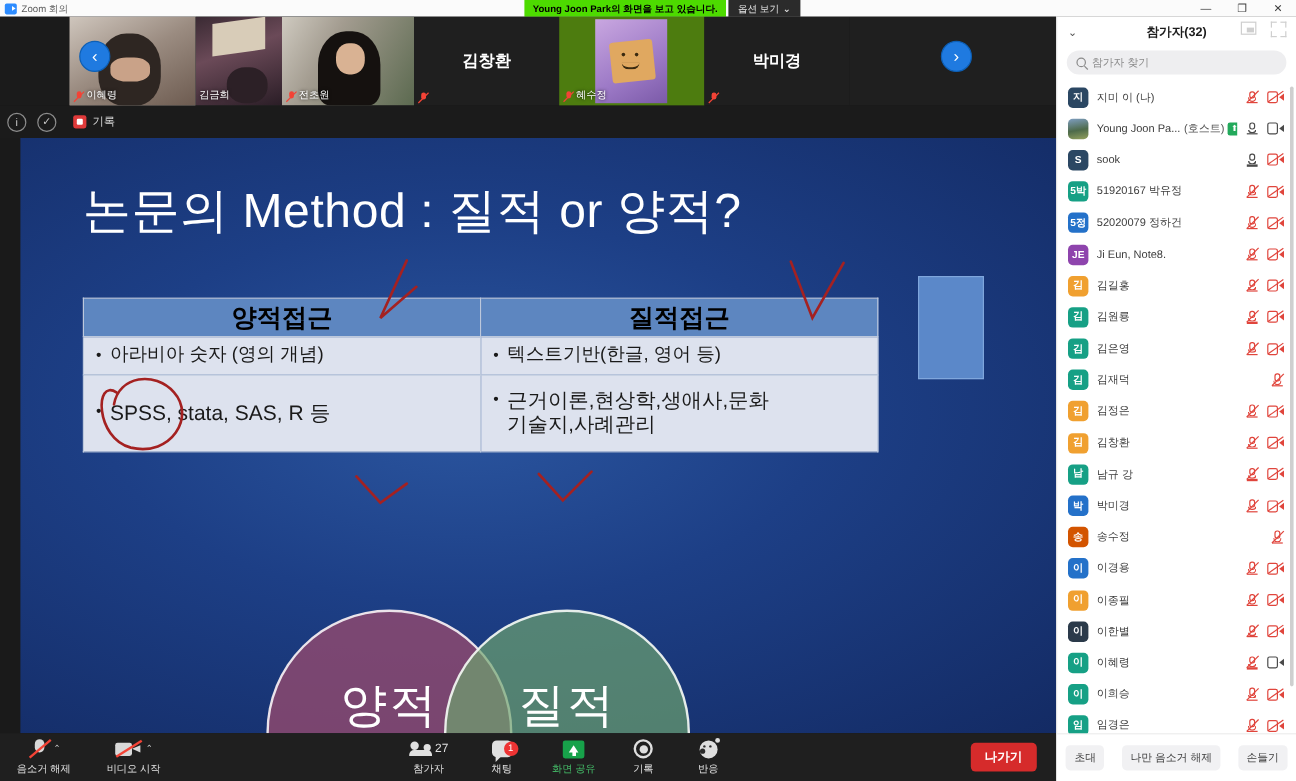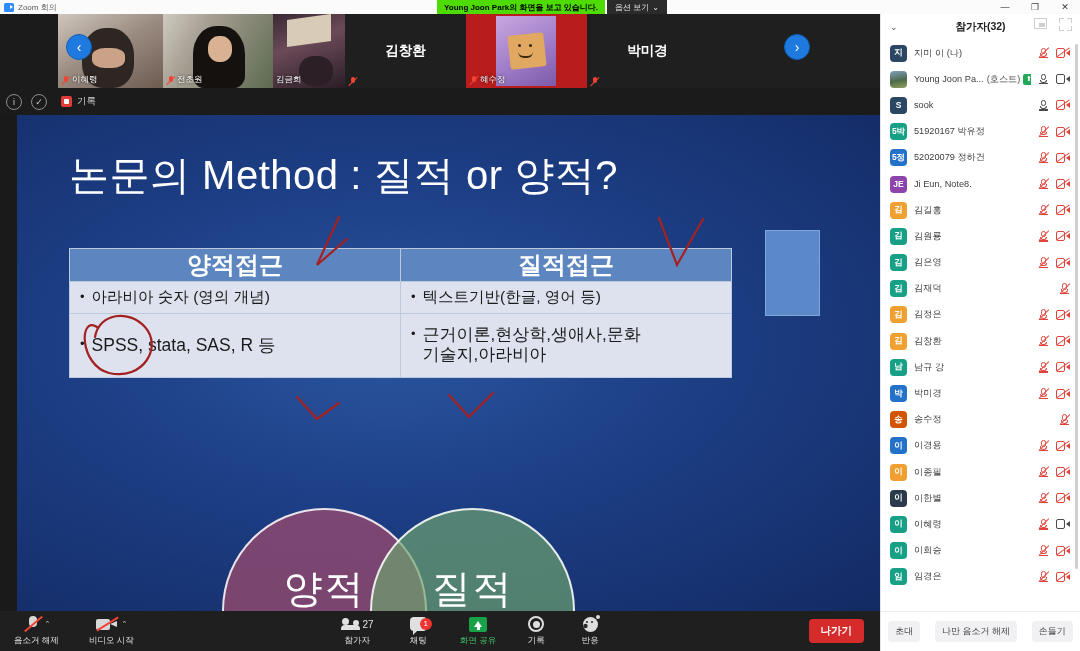--- a/index.html
+++ b/index.html
@@ -136,21 +136,21 @@
     background: #5b88c9; border: 1px solid #7fa6dc;
   }
 
   
   .tbl {
     position: absolute; left: 52px; top: 133px; width: 663px;
     border: 1px solid #9fb4d4; border-collapse: collapse; table-layout: fixed;
   }
   .tbl th, .tbl td { border: 1px solid #bcc8dc; padding: 0; }
   .tbl th {
-    background: #5d86c0; color: #ffffff; font-size: 24px; font-weight: bold;
+    background: #5d86c0; color: #000000; font-size: 21px; font-weight: bold;
     height: 32px; text-align: center;
   }
   .tbl td {
     background: #dde2ee; color: #1a1a1a; font-size: 15.5px;
     padding: 6px 8px 6px 10px; vertical-align: middle; line-height: 1.22;
   }
   .tbl td.r2 { font-size: 17.5px; height: 64px; }
   .tbl td.r2.right { font-size: 17px; }
   .bullet { display: flex; gap: 7px; align-items: flex-start; }
   .bullet .dot { font-size: 13px; line-height: 1.35; }
@@ -403,47 +403,47 @@
     <div class="thumb" style="flex:0 0 105px; background:#b9b0a8;">
       <div style="position:absolute;inset:0;background:linear-gradient(150deg,#cfc6bd 0%,#9a8b80 48%,#6d5b50 100%);"></div>
       <div style="position:absolute;left:24px;top:14px;width:52px;height:60px;border-radius:45% 45% 40% 40%;background:#2e2622;"></div>
       <div style="position:absolute;left:34px;top:34px;width:33px;height:20px;border-radius:40%;background:#c9a288;"></div>
       <div class="nm">
         <span class="micoff"></span>
         <span>이혜령</span>
       </div>
     </div>
 
+    <div class="thumb" style="flex:0 0 72px;">
+      <div style="position:absolute;inset:0;background:linear-gradient(160deg,#3a2a33 0%,#6b4a58 40%,#2a1d26 100%);"></div>
+      <div style="position:absolute;left:14px;top:3px;width:44px;height:27px;background:#d8ccb8;transform:skewY(-8deg);"></div>
+      <div style="position:absolute;left:26px;top:42px;width:34px;height:30px;border-radius:45%;background:#2c2026;"></div>
+      <div class="nm">
+        <span>김금희</span>
+      </div>
+    </div>
+
     <div class="thumb" style="flex:0 0 110px;">
       <div style="position:absolute;inset:0;background:linear-gradient(120deg,#cfcac0 0%,#a39c90 35%,#5c6a50 100%);"></div>
       <div style="position:absolute;left:30px;top:12px;width:52px;height:62px;border-radius:45% 45% 20% 20%;background:#15110f;"></div>
       <div style="position:absolute;left:45px;top:22px;width:24px;height:26px;border-radius:45%;background:#d9b293;"></div>
       <div class="nm">
         <span class="micoff"></span>
         <span>전초원</span>
       </div>
     </div>
 
-    <div class="thumb" style="flex:0 0 72px;">
-      <div style="position:absolute;inset:0;background:linear-gradient(160deg,#3a2a33 0%,#6b4a58 40%,#2a1d26 100%);"></div>
-      <div style="position:absolute;left:14px;top:3px;width:44px;height:27px;background:#d8ccb8;transform:skewY(-8deg);"></div>
-      <div style="position:absolute;left:26px;top:42px;width:34px;height:30px;border-radius:45%;background:#2c2026;"></div>
-      <div class="nm">
-        <span>김금희</span>
-      </div>
-    </div>
-
     <div class="thumb" style="flex:0 0 121px; background:#1f1f1f;">
       <div class="bigname">김창환</div>
       <div class="nm">
         <span class="micoff"></span>
       </div>
     </div>
 
-    <div class="thumb" style="flex:0 0 121px; background:#b91c1c;">
+    <div class="thumb" style="flex:0 0 121px; background:#4d7c0f;">
       <div style="position:absolute;left:30px;top:2px;width:60px;height:70px;background:linear-gradient(150deg,#c9a7e0 0%,#9c79c6 60%,#7b5aa8 100%);"></div>
       <div style="position:absolute;left:43px;top:20px;width:36px;height:34px;background:#e0a860;border-radius:3px;transform:rotate(-6deg);"></div>
       <div style="position:absolute;left:52px;top:30px;width:3px;height:3px;border-radius:50%;background:#3a2a10;box-shadow:11px 0 0 #3a2a10;"></div>
       <div style="position:absolute;left:52px;top:38px;width:15px;height:6px;border-bottom:2px solid #3a2a10;border-radius:0 0 8px 8px;"></div>
       <div class="nm">
         <span class="micoff"></span>
         <span>혜수정</span>
       </div>
     </div>
 
@@ -506,21 +506,21 @@
         <td class="r2">
           <div class="bullet">
                 <span class="dot">•</span>
                 <span>SPSS, stata, SAS, R 등</span>
               </div>
         </td>
         <td class="r2 right">
           <div class="bullet">
                 <span class="dot">•</span>
                 <span style="white-space:pre-line">근거이론,현상학,생애사,문화
-기술지,아라비아</span>
+기술지,사례관리</span>
               </div>
         </td>
       </tr>
     </tbody>
       </table>
 
     <div class="venn">
       <div class="circle q">
         <span>양적</span>
         <span>연구</span>
@@ -609,20 +609,26 @@
     <div class="spacer"></div>
     <div class="leave-btn">나가기</div>
   </div>
 
   <div class="panel">
     <div class="panel-head">
       <span class="panel-chev">⌄</span>
       <span class="panel-title">참가자(32)</span>
     </div>
 
+    <div class="search-wrap">
+      <div class="search">
+        <span class="mag"></span>
+        <input type="text" placeholder="참가자 찾기" style="">
+      </div>
+    </div>
 
     <div class="plist" id="plist">
       <div class="pscroll"></div>
     <div class="prow">
           <div class="avatar" style="background: rgb(43, 71, 99);">지</div>
           <div class="pname">
             <span>지미 이 (나)</span>
           </div>
           <div class="picons">
             <span class="mic-i muted">

